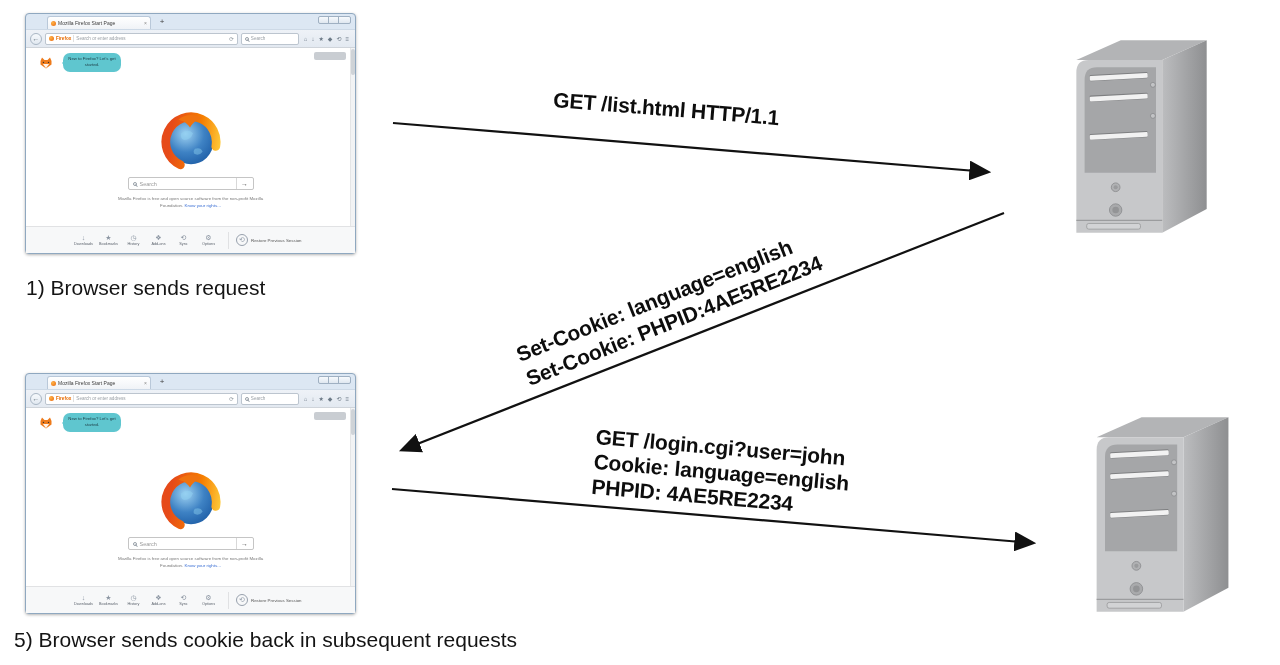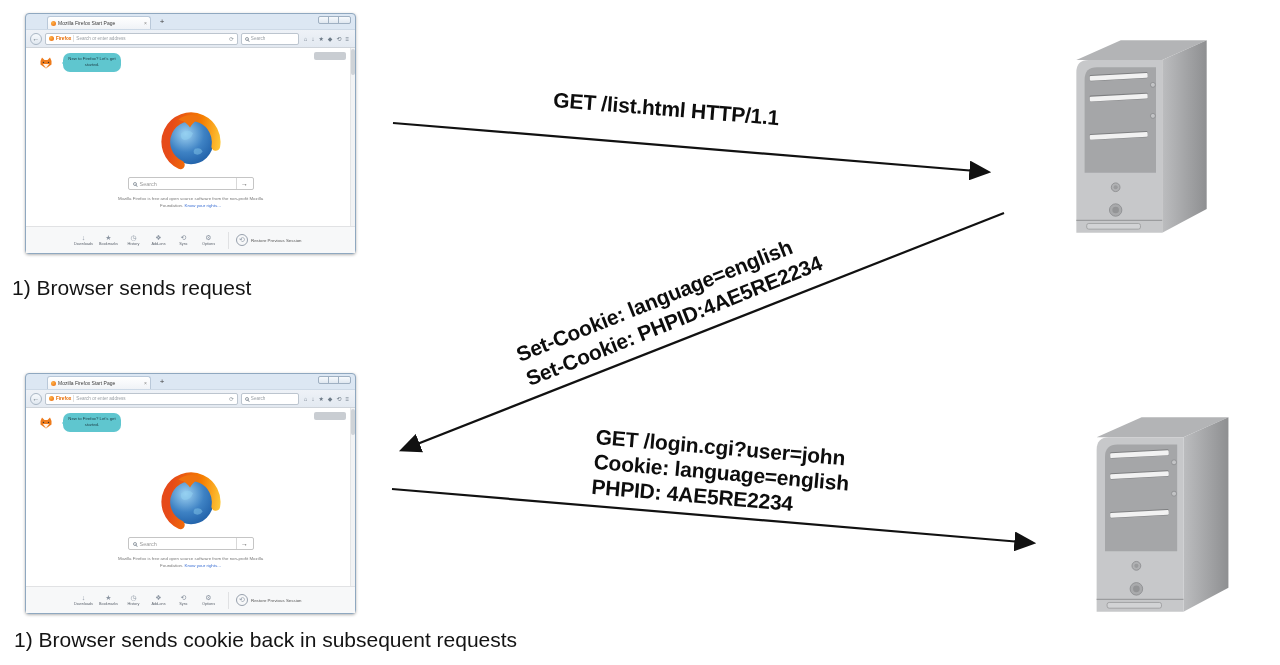--- a/index.html
+++ b/index.html
@@ -2,21 +2,21 @@
 <html><head>
 <meta charset="utf-8">
 <style>
   * { margin:0; padding:0; box-sizing:border-box; }
   html,body { background:#fff; }
   .canvas { position:relative; width:1280px; height:665px; background:#fff;
             font-family:"Liberation Sans",sans-serif; overflow:hidden; }
 
   
   .steplabel { position:absolute; font-size:21px; color:#141414; letter-spacing:0; }
-  #step1 { left:12px;  top:276px; }
+  #step1 { left:26px;  top:276px; }
   #step2 { left:1037px; top:277px; }
   #step3 { left:14px;  top:628px; }
 
   
   .msg { position:absolute; font-weight:bold; color:#0d0d0d; white-space:nowrap;
          font-size:21px; letter-spacing:-0.2px; line-height:26px; }
   #msg1 { left:553px; top:96px;  transform:rotate(4.6deg); }
   #msg2 { left:511px; top:283px; transform:rotate(-21.8deg); }
   #msg3 { left:597px; top:424px; transform:rotate(4.9deg); transform-origin:0 0; line-height:25px; }
 
@@ -396,15 +396,15 @@
     <div>Set-Cookie: language=english</div>
     <div>Set-Cookie: PHPID:4AE5RE2234</div>
   </div>
   <div class="msg" id="msg3">
     <div>GET /login.cgi?user=john</div>
     <div>Cookie: language=english</div>
     <div>PHPID: 4AE5RE2234</div>
   </div>
 
   <div class="steplabel" id="step1">1) Browser sends request</div>
-  <div class="steplabel" id="step3">1) Browser sends cookie back in subsequent requests</div>
+  <div class="steplabel" id="step3">5) Browser sends cookie back in subsequent requests</div>
 
 </div>
 
 </body></html>

